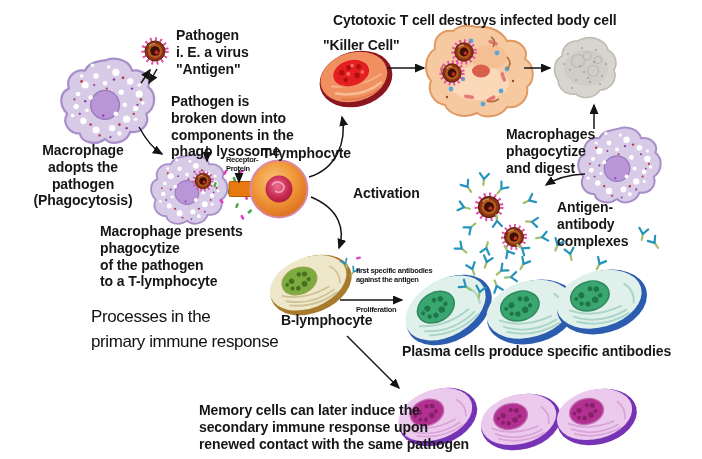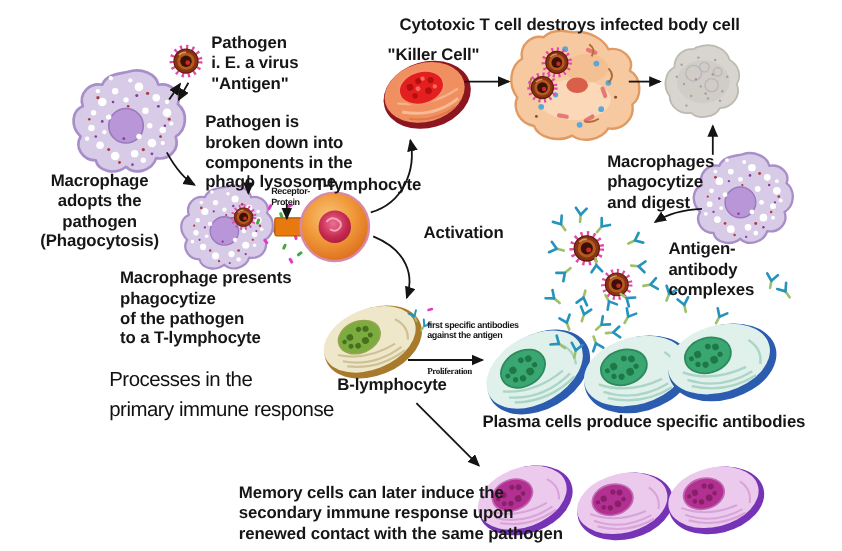--- a/index.html
+++ b/index.html
@@ -331,21 +331,21 @@
 of the pathogen
 to a T-lymphocyte</div>
   <div class="lbl" style="left:506px;top:126px;">Macrophages
 phagocytize
 and digest</div>
   <div class="lbl" style="left:557px;top:199px;">Antigen-
 antibody
 complexes</div>
   <div class="lbl sm" style="left:356px;top:266px;">first specific antibodies
 against the antigen</div>
-  <div class="lbl sm" style="left:356px;top:305px;font-family:Liberation Serif, serif;">Proliferation</div>
+  <div class="lbl sm" style="left:356px;top:305px;">Proliferation</div>
   <div class="lbl" style="left:281px;top:312px;">B-lymphocyte</div>
   <div class="title" style="left:91px;top:305px;">Processes in the
 primary immune response</div>
   <div class="lbl" style="left:402px;top:343px;">Plasma cells produce specific antibodies</div>
   <div class="lbl" style="left:199px;top:402px;">Memory cells can later induce the
 secondary immune response upon
 renewed contact with the same pathogen</div>
 </div>
 
 </body></html>

